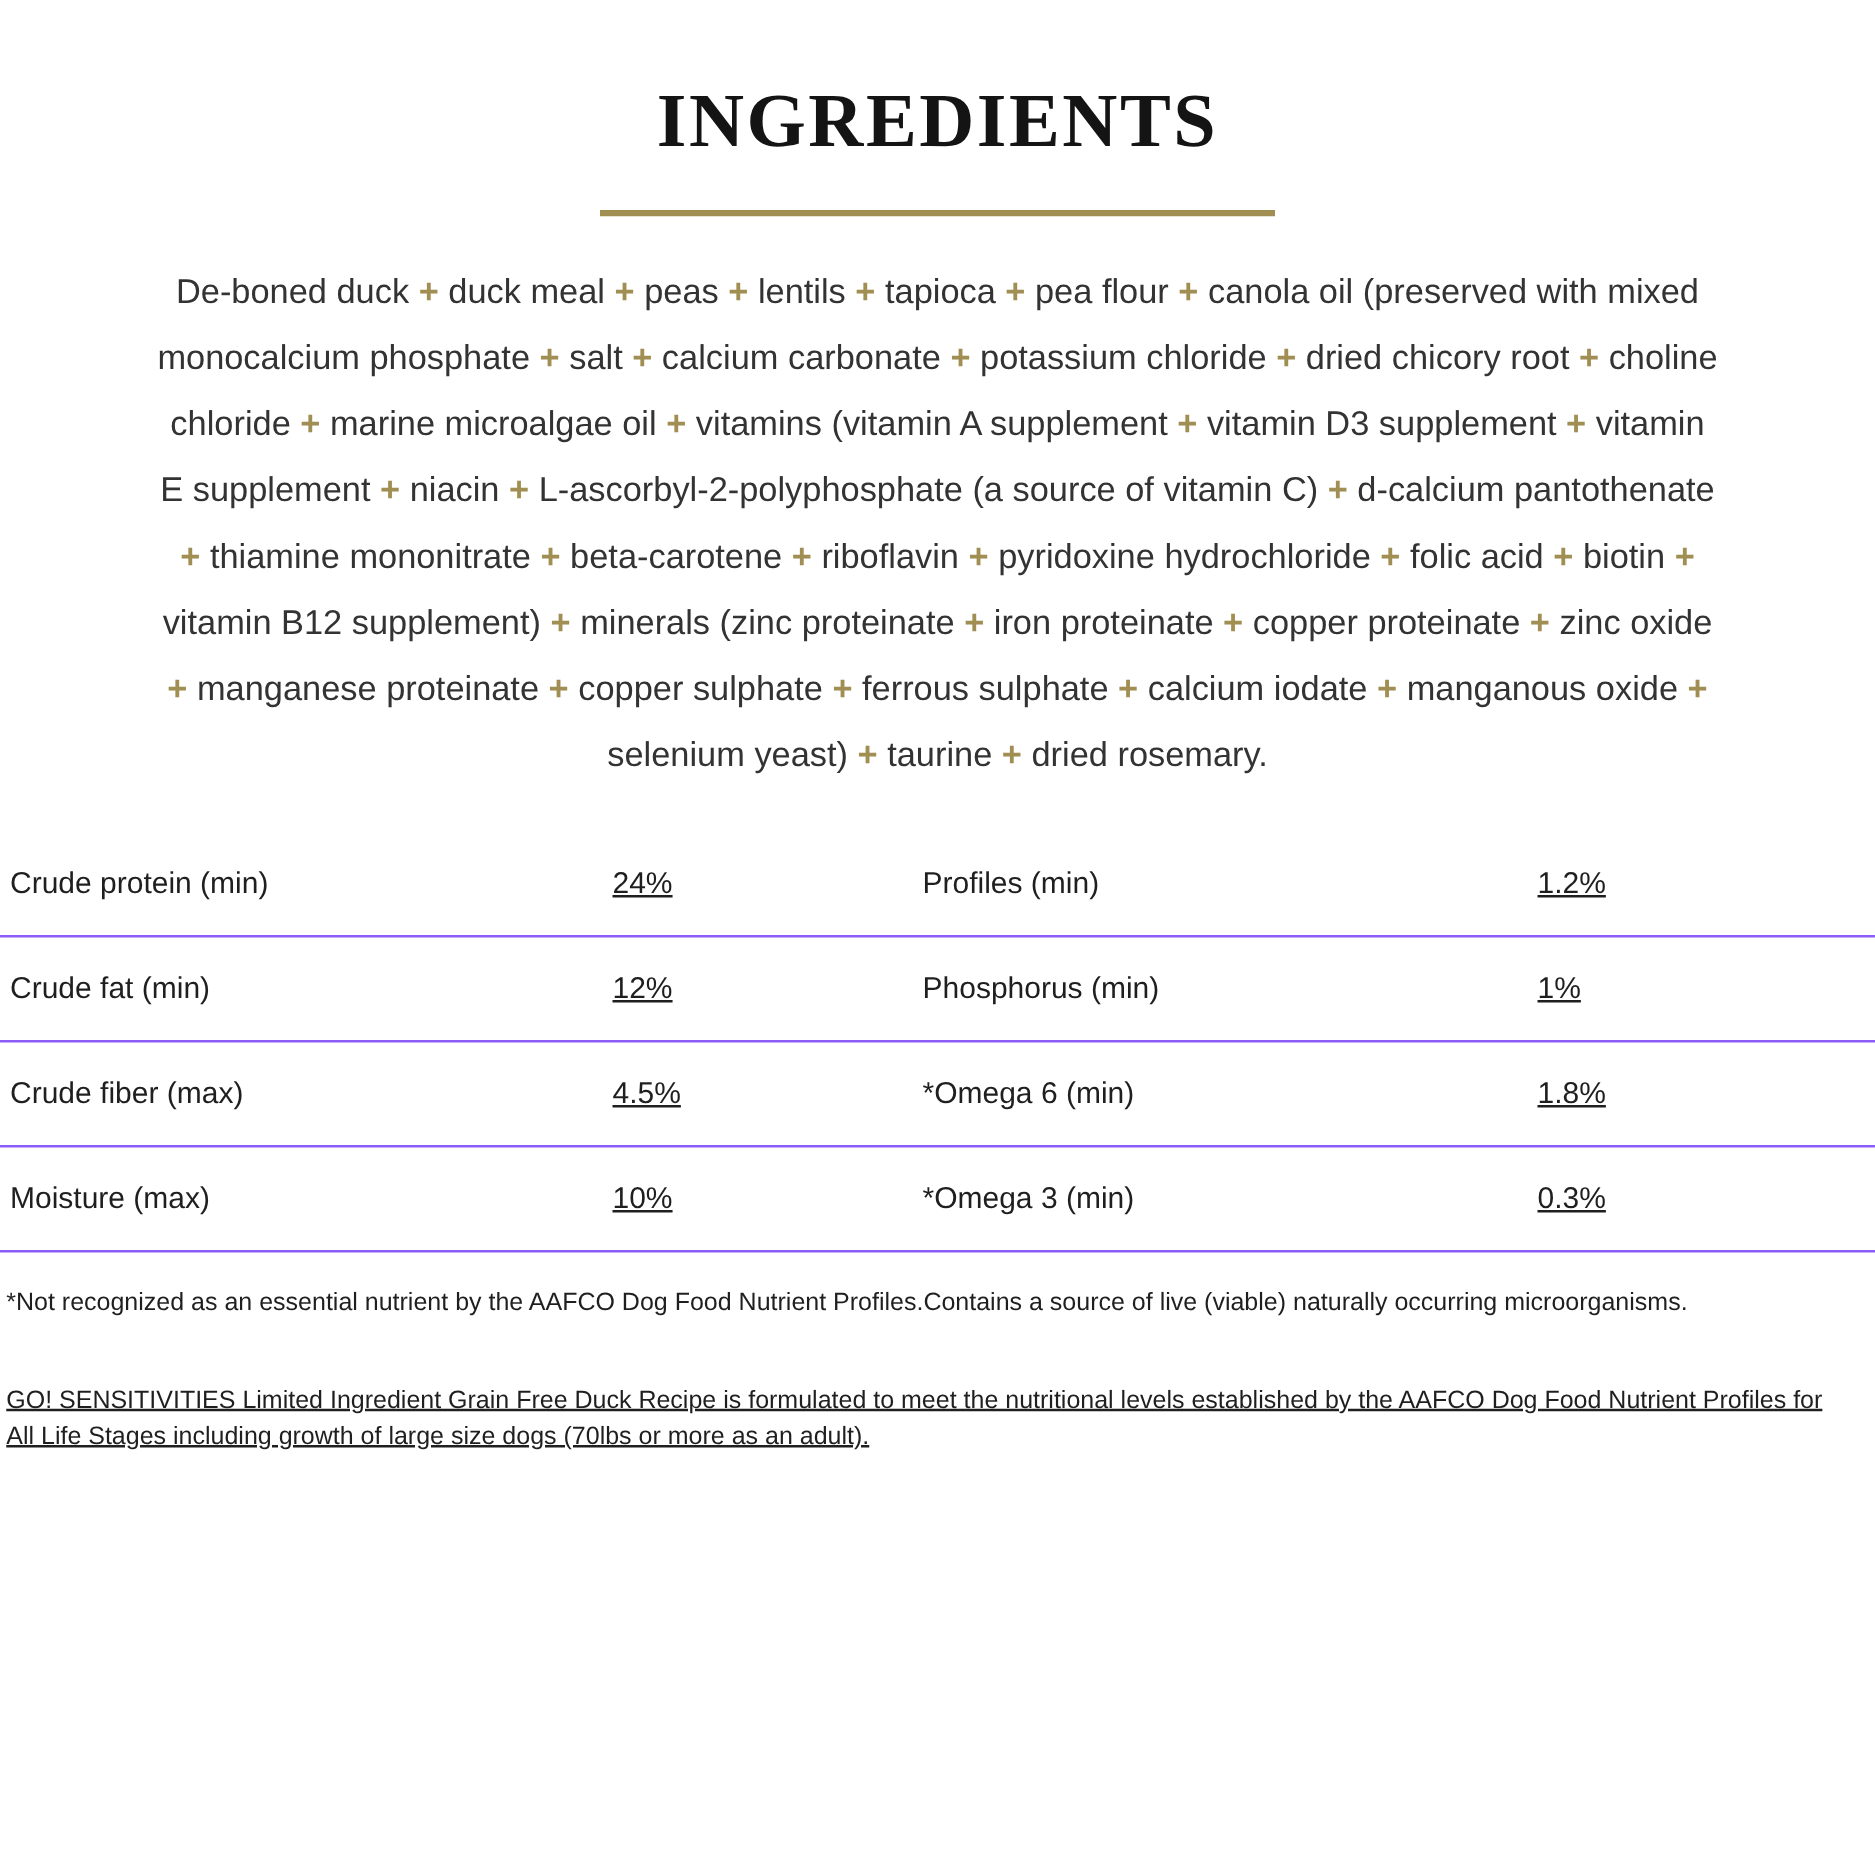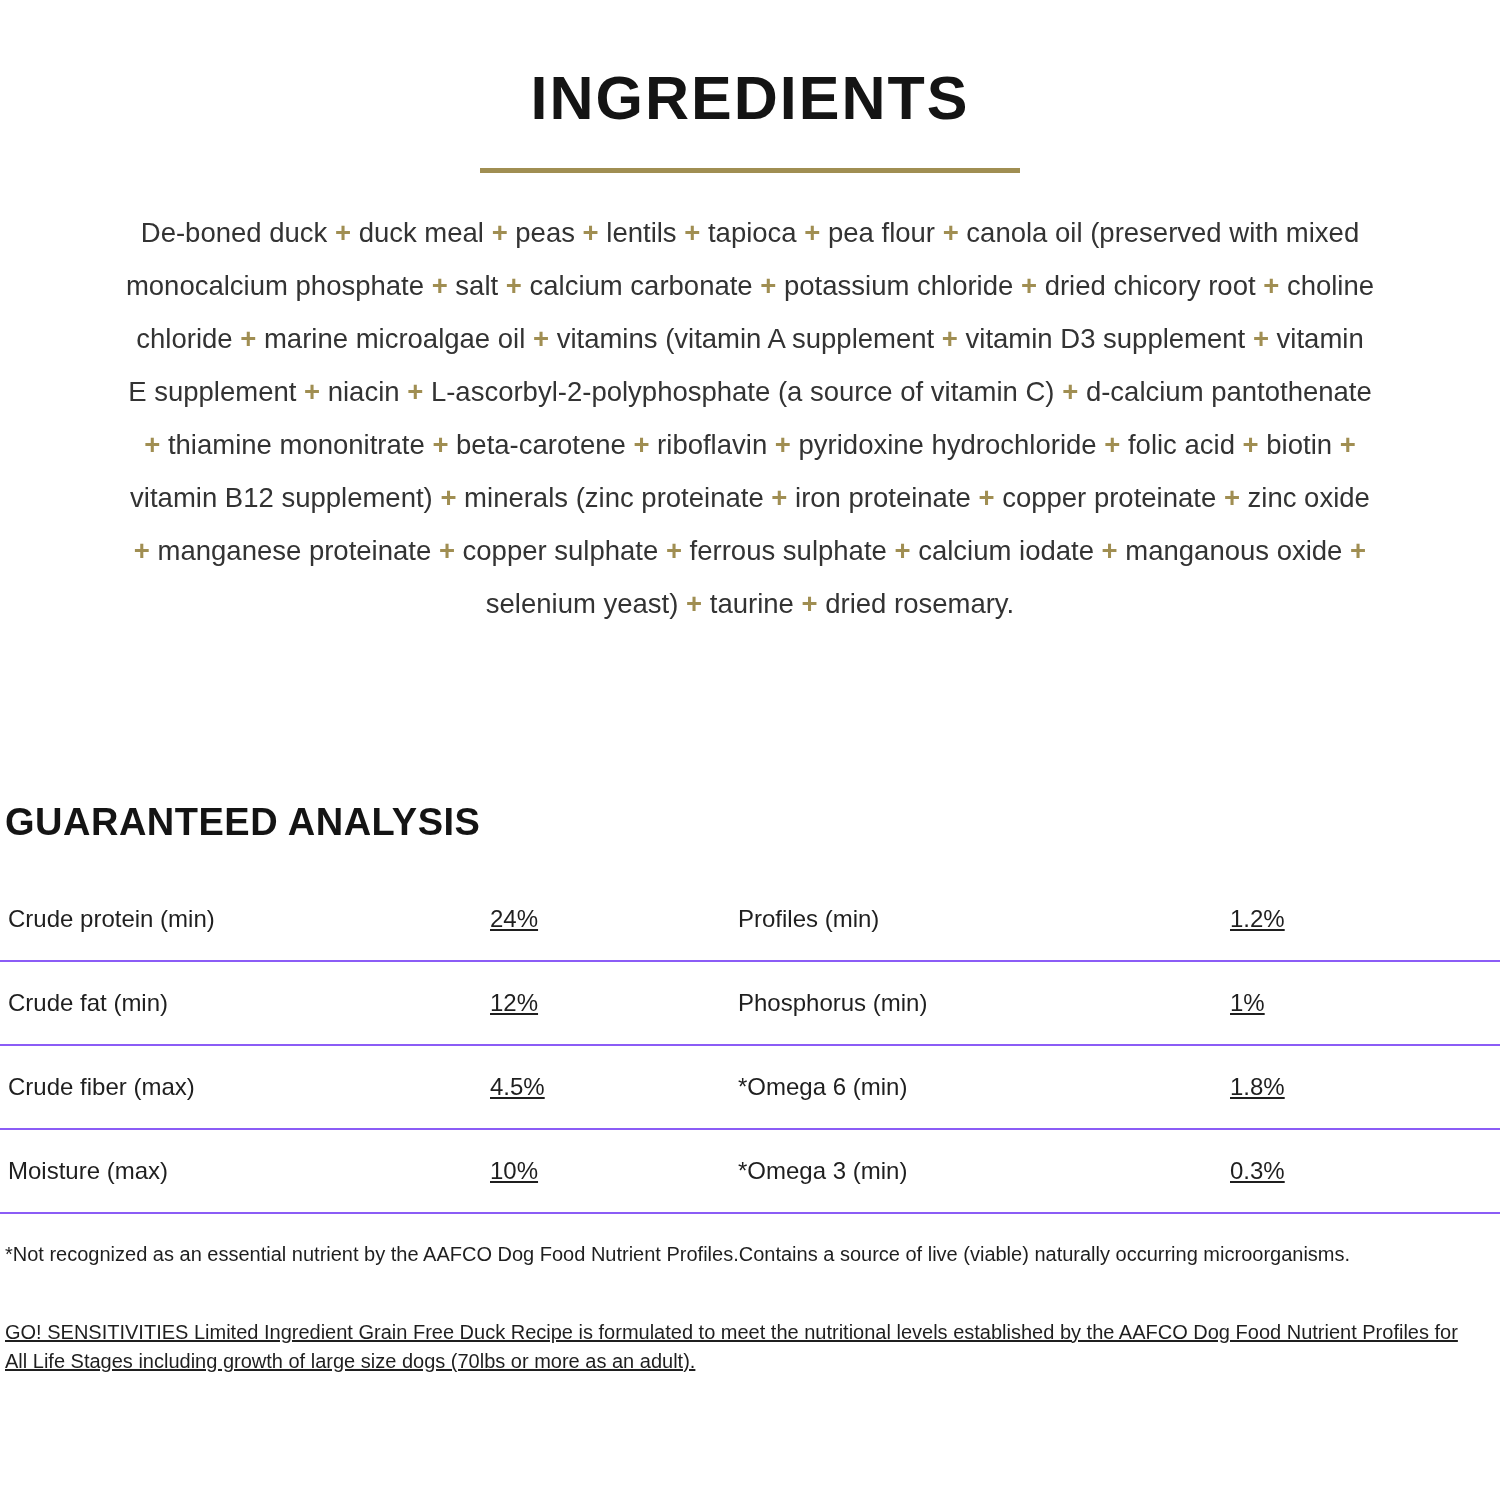--- a/index.html
+++ b/index.html
@@ -23,20 +23,21 @@
   }
   .title {
     margin: 0;
     padding-top: 64px;
     font-size: 61px;
     line-height: 68px;
     font-weight: 800;
     letter-spacing: 2px;
     color: #141414;
     text-align: center;
+    font-family: Liberation Serif, serif;
   }
   .gold-rule {
     width: 540px;
     height: 5px;
     margin: 36px auto 0 auto;
     background: var(--accent, #9d8c52);
   }
   
   .ingredients {
     margin-top: 33px;
@@ -115,21 +116,20 @@
       <div class="ing-line">De-boned duck <span class="plus">+</span> duck meal <span class="plus">+</span> peas <span class="plus">+</span> lentils <span class="plus">+</span> tapioca <span class="plus">+</span> pea flour <span class="plus">+</span> canola oil (preserved with mixed</div>
       <div class="ing-line">monocalcium phosphate <span class="plus">+</span> salt <span class="plus">+</span> calcium carbonate <span class="plus">+</span> potassium chloride <span class="plus">+</span> dried chicory root <span class="plus">+</span> choline</div>
       <div class="ing-line">chloride <span class="plus">+</span> marine microalgae oil <span class="plus">+</span> vitamins (vitamin A supplement <span class="plus">+</span> vitamin D3 supplement <span class="plus">+</span> vitamin</div>
       <div class="ing-line">E supplement <span class="plus">+</span> niacin <span class="plus">+</span> L-ascorbyl-2-polyphosphate (a source of vitamin C) <span class="plus">+</span> d-calcium pantothenate</div>
       <div class="ing-line"><span class="plus">+</span> thiamine mononitrate <span class="plus">+</span> beta-carotene <span class="plus">+</span> riboflavin <span class="plus">+</span> pyridoxine hydrochloride <span class="plus">+</span> folic acid <span class="plus">+</span> biotin <span class="plus">+</span></div>
       <div class="ing-line">vitamin B12 supplement) <span class="plus">+</span> minerals (zinc proteinate <span class="plus">+</span> iron proteinate <span class="plus">+</span> copper proteinate <span class="plus">+</span> zinc oxide</div>
       <div class="ing-line"><span class="plus">+</span> manganese proteinate <span class="plus">+</span> copper sulphate <span class="plus">+</span> ferrous sulphate <span class="plus">+</span> calcium iodate <span class="plus">+</span> manganous oxide <span class="plus">+</span></div>
       <div class="ing-line">selenium yeast) <span class="plus">+</span> taurine <span class="plus">+</span> dried rosemary.</div>
     </div>
 
-  <h2 class="ga-heading">GUARANTEED ANALYSIS</h2>
 
   <div class="ga-table" id="ga-table">
       <div class="ga-row">
         <div class="ga-label">Crude protein (min)</div>
         <div class="ga-value">24%</div>
         <div class="ga-spacer"></div>
         <div class="ga-label">Profiles (min)</div>
         <div class="ga-value">1.2%</div>
         <div class="ga-spacer"></div>
       </div>

